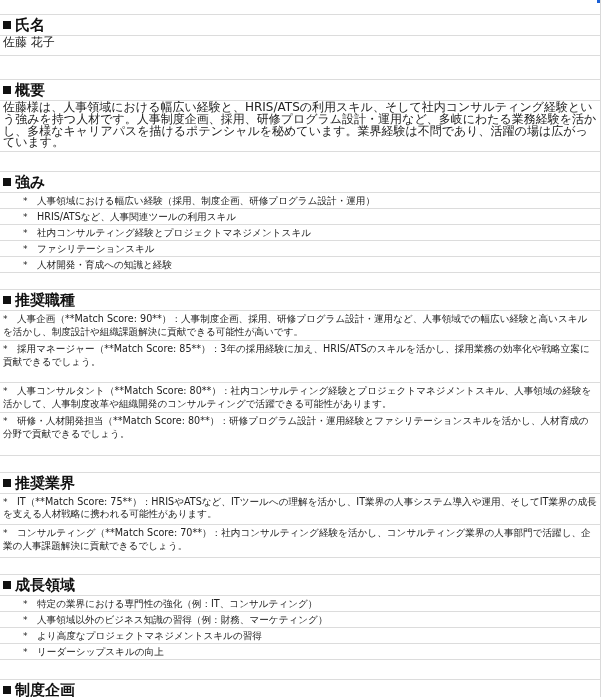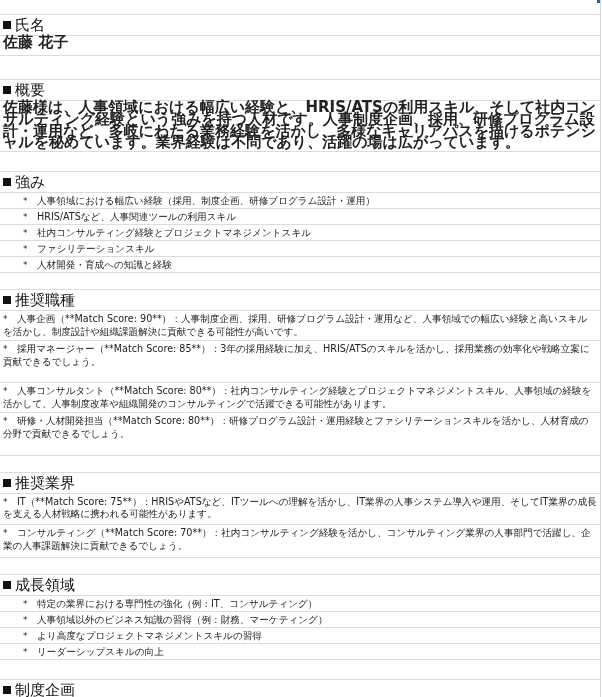--- a/index.html
+++ b/index.html
@@ -32,42 +32,41 @@
     background: #1a5fd6;
   }
   .row {
     border-bottom: 1px solid #dcdcdc;
     box-sizing: border-box;
     padding: 0 3px;
   }
   .spacer { height: 17px; }
   .spacer.first { height: 15px; }
   .heading {
-    font-weight: normal;
+    font-weight: bold;
     font-size: 15px;
     line-height: 20px;
     height: 21px;
     color: #111111;
   }
   .heading .marker {
     display: inline-block;
     width: 8px;
     height: 8px;
     background: #111111;
     margin-right: 4px;
     vertical-align: 1px;
   }
   .text {
-    font-size: 15px;
+    font-size: 12px;
     line-height: 11.8px;
     padding-top: 1px;
     padding-bottom: 2px;
     color: #222222;
     word-break: break-all;
-    font-weight: bold;
   }
   .item {
     font-size: 9.6px;
     line-height: 11.8px;
     padding-top: 2px;
     padding-bottom: 2px;
     color: #222222;
     word-break: break-all;
   }
   .item.single { height: 16px; padding-left: 23px; }

